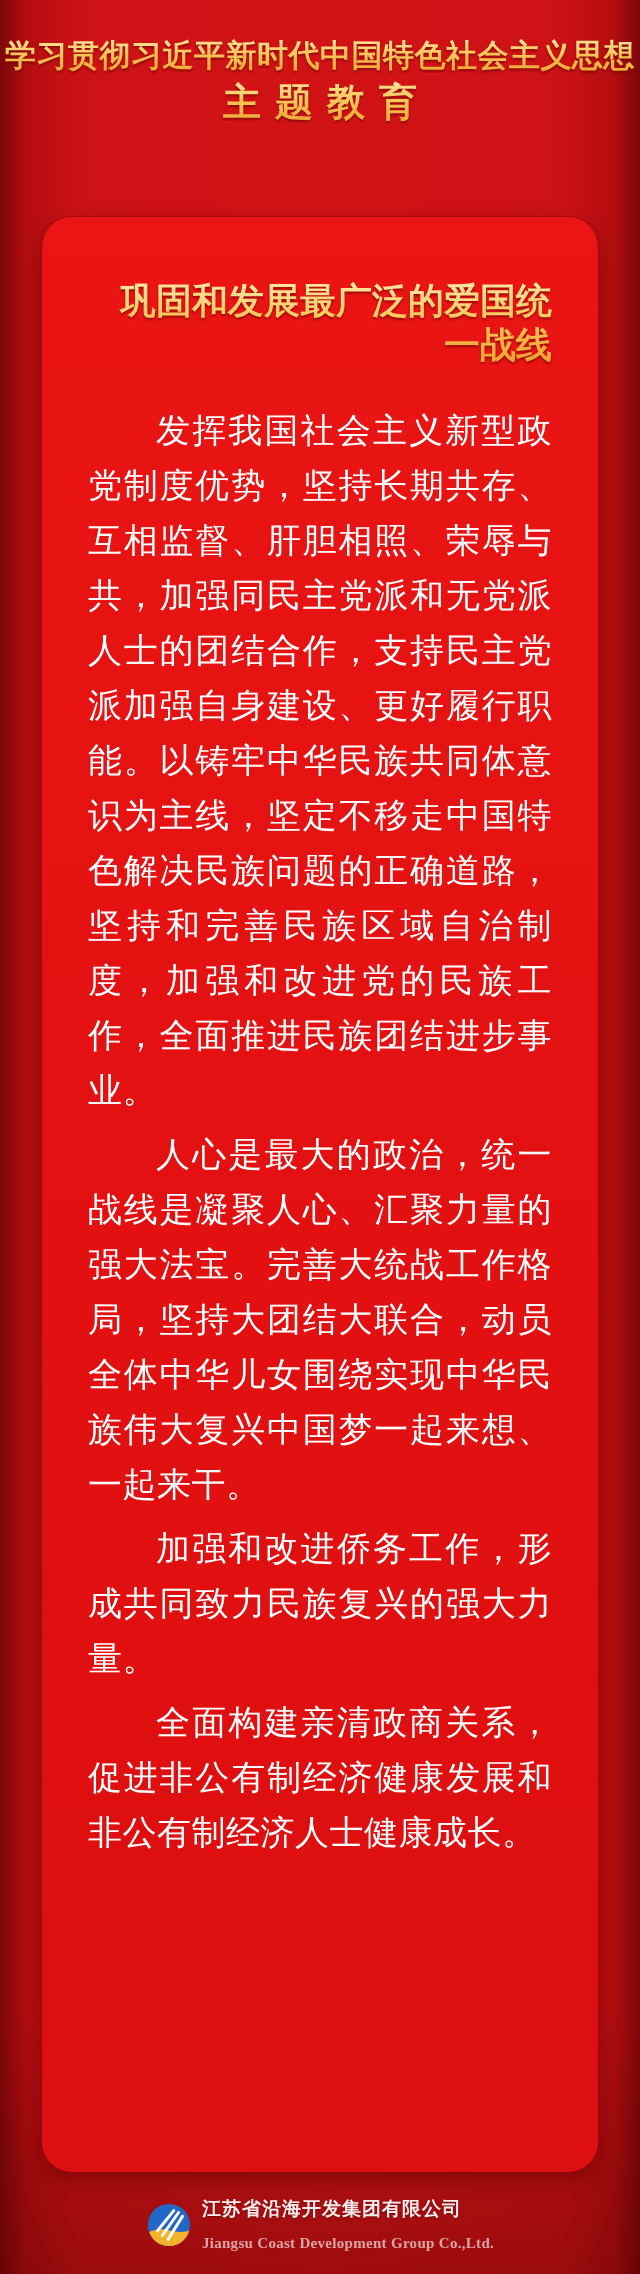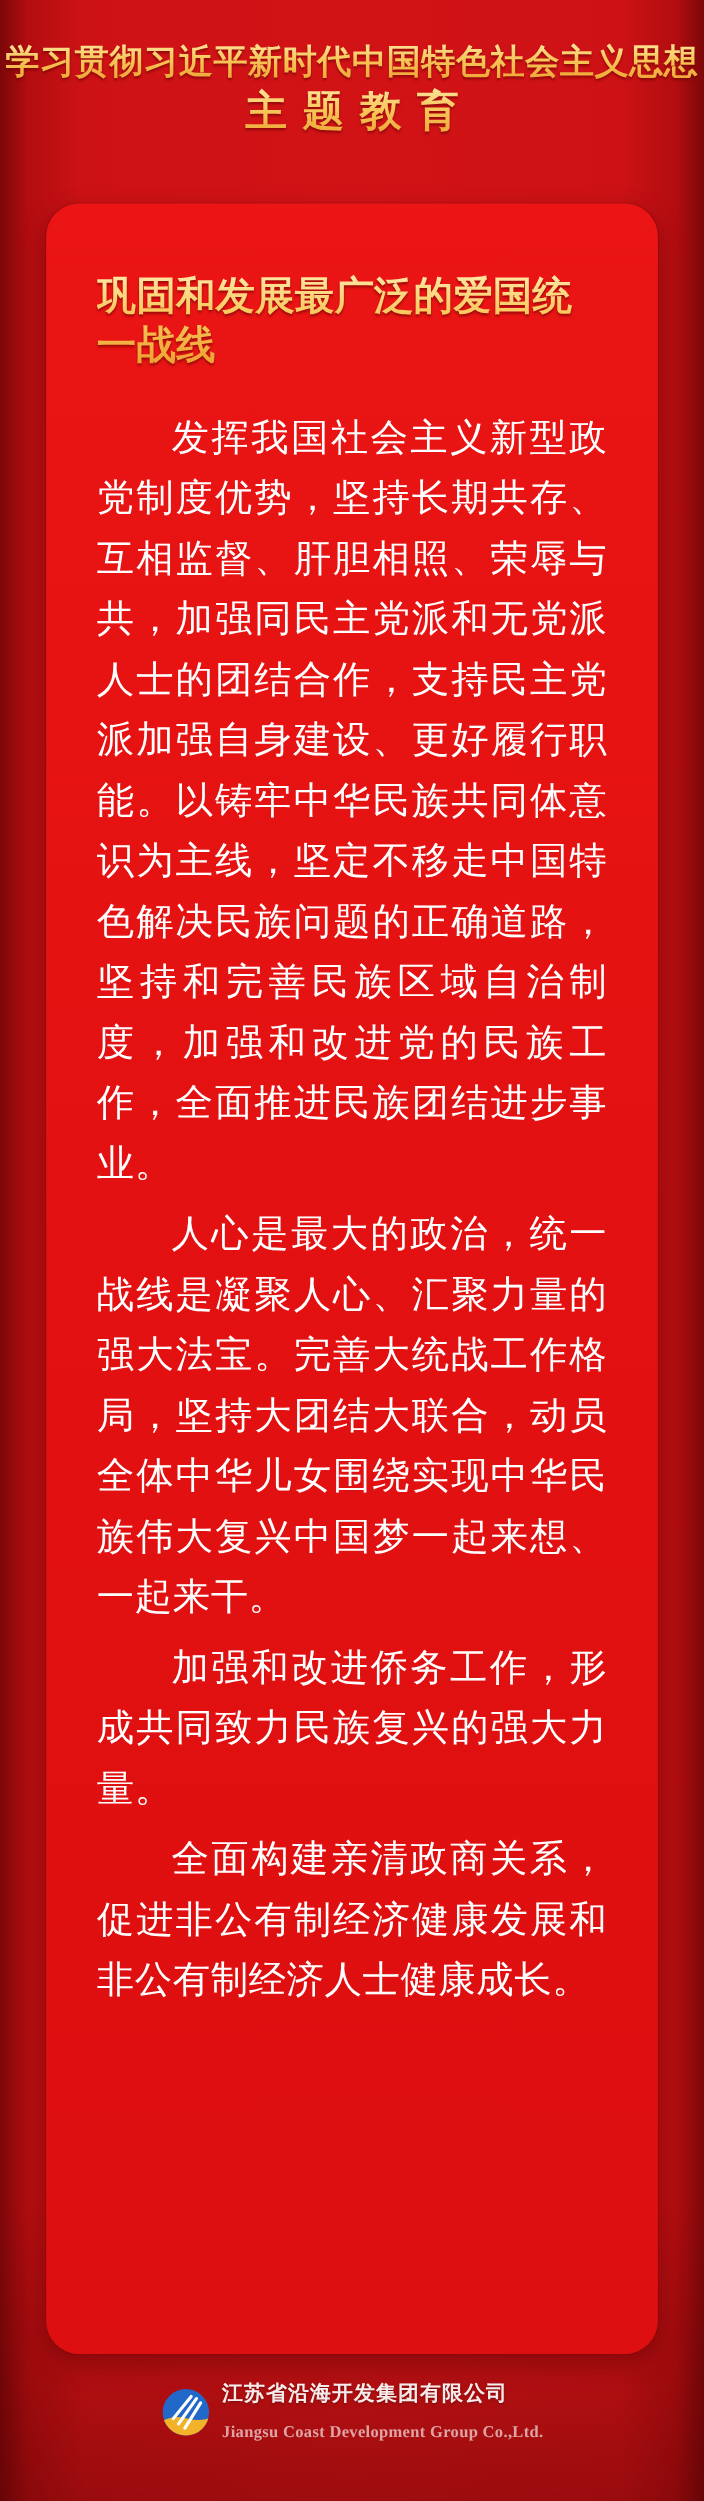--- a/index.html
+++ b/index.html
@@ -14,21 +14,21 @@
     width: 640px;
     height: 2274px;
     background:
       linear-gradient(180deg, rgba(0,0,0,0) 0%, rgba(0,0,0,0) 88%, rgba(60,0,0,0.35) 100%),
       linear-gradient(90deg, #7c0709 0%, #b30d10 4%, #cd1215 12%, #d21316 50%, #cd1215 88%, #b30d10 96%, #7c0709 100%);
     overflow: hidden;
   }
 
   
   .header {
-    height: 185px;
+    height: 217px;
     box-sizing: border-box;
     padding-top: 36px;
     text-align: center;
   }
   .gold-text {
     color: #f3b83c; 
     background: linear-gradient(180deg, #ffe9a8 0%, #f8c75a 45%, #ec9f2e 100%);
     -webkit-background-clip: text;
     background-clip: text;
     -webkit-text-fill-color: transparent;
@@ -54,21 +54,21 @@
     height: 1955px;
     margin: 0 auto;
     box-sizing: border-box;
     border-radius: 30px;
     padding: 62px 46px 50px 46px;
     background: linear-gradient(180deg, #ea1514 0%, #e21011 55%, #dd0f10 100%);
     box-shadow: 0 0 0 1px rgba(130, 5, 5, 0.35), 0 8px 22px rgba(80, 0, 0, 0.45);
     overflow: hidden;
   }
   .card-title {
-    text-align: left;
+    text-align: right;
     font-size: 36px;
     font-weight: bold;
     line-height: 44px;
     margin: 0 0 36px 0;
   }
   .card-body p {
     margin: 0 0 9px 0;
     color: #ffffff;
     font-size: 34px;
     line-height: 55px;

